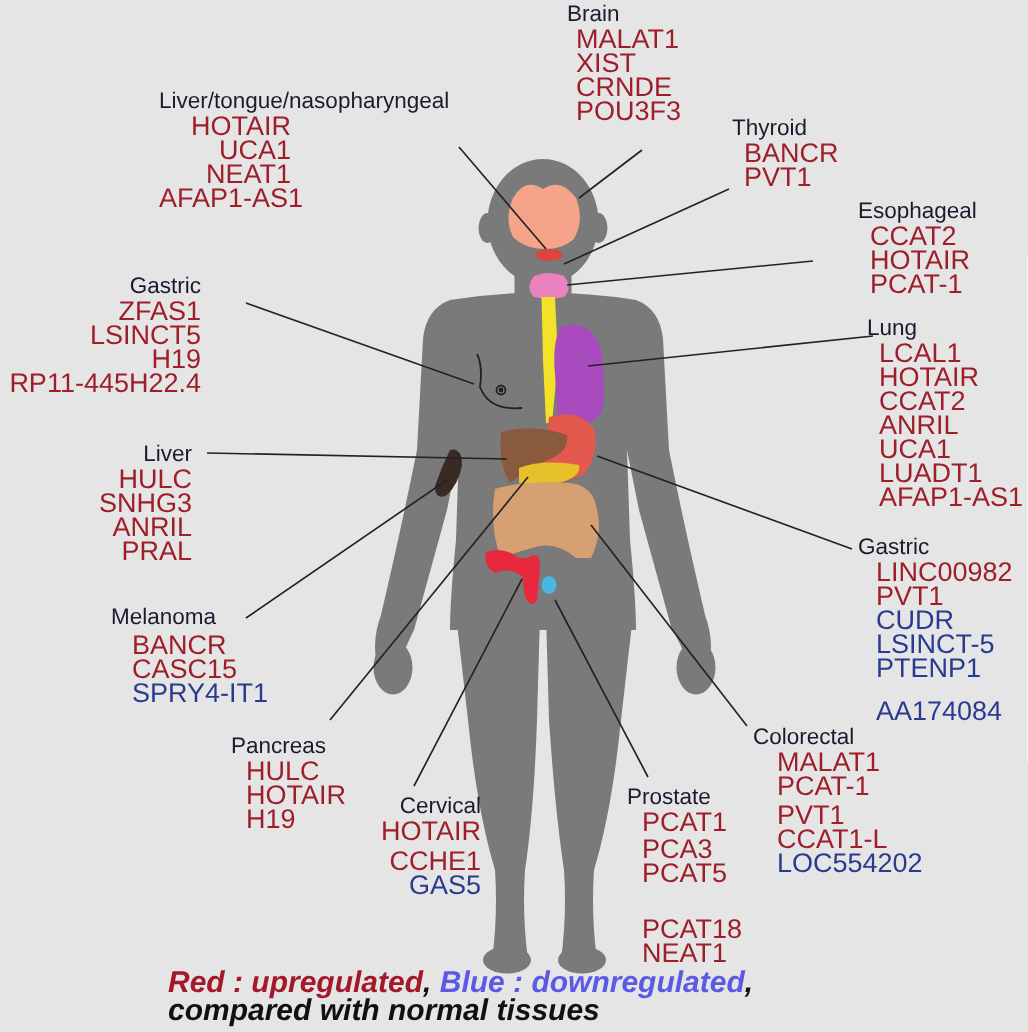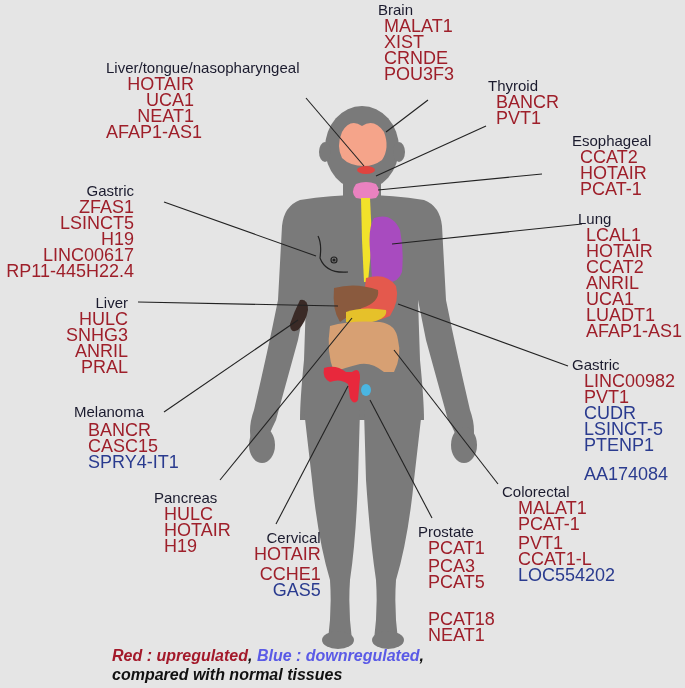--- a/index.html
+++ b/index.html
@@ -4,21 +4,21 @@
 <style>
   html,body{margin:0;padding:0;background:#ffffff;}
   #stage{position:relative;width:685px;height:688px;overflow:hidden;background:#e5e5e5;font-family:"Liberation Sans",sans-serif;}
   svg#figure{position:absolute;left:0;top:0;}
   .group{position:absolute;line-height:16px;font-size:15px;}
   .group .title{color:#1b1b2e;font-size:15px;display:block;white-space:nowrap;}
   .group .gene{display:block;white-space:nowrap;font-size:18px;}
   .up{color:#9e1f2a;}
   .down{color:#2a3b8f;}
   .right{text-align:right;}
-  .legend{position:absolute;left:112px;top:646px;font-family:"Liberation Sans",sans-serif;font-weight:bold;font-style:italic;font-size:16px;line-height:19px;white-space:nowrap;}
+  .legend{position:absolute;left:112px;top:646px;font-family:"Liberation Sans",sans-serif;font-weight:bold;font-style:italic;font-size:20px;line-height:19px;white-space:nowrap;}
   .legend .lred{color:#a3192a;}
   .legend .lblue{color:#5a5ae6;}
   .legend .lblack{color:#111;}
 </style>
 </head>
 <body>
 
 <div id="stage">
 
   <svg id="figure" width="685" height="688" viewBox="0 0 685 688">
@@ -115,21 +115,20 @@
       <span class="gene up">HOTAIR</span>
       <span class="gene up">PCAT-1</span>
     </div>
   </div>
 
   <div class="group right" style="left:0px;top:183px;width:134px;">
     <span class="title" style="padding-right:-2px">Gastric</span>
     <span class="gene up">ZFAS1</span>
     <span class="gene up">LSINCT5</span>
     <span class="gene up">H19</span>
-    <span class="gene up">LINC00617</span>
     <span class="gene up">RP11-445H22.4</span>
   </div>
 
   <div class="group" style="left:578px;top:211px;">
     <span class="title">Lung</span>
     <div style="padding-left:8px">
       <span class="gene up">LCAL1</span>
       <span class="gene up">HOTAIR</span>
       <span class="gene up">CCAT2</span>
       <span class="gene up">ANRIL</span>

